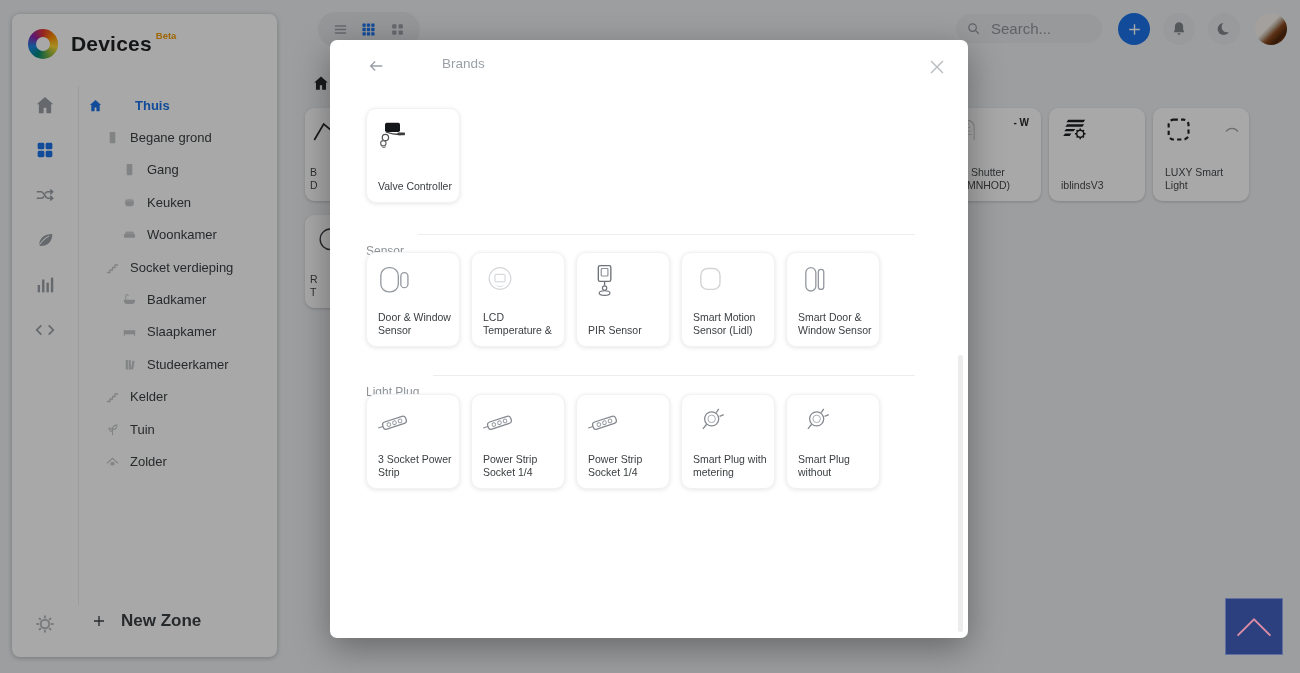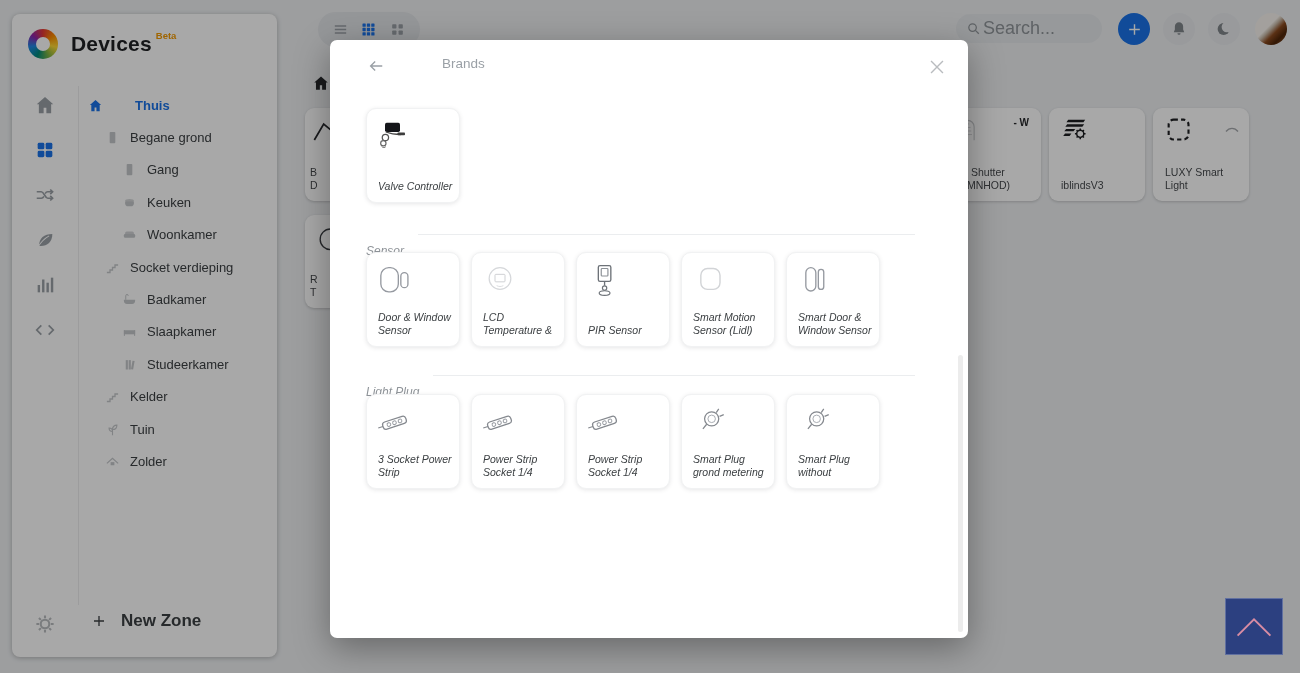--- a/index.html
+++ b/index.html
@@ -46,21 +46,21 @@
   
   .view-toggle{position:absolute;left:318px;top:12px;width:102px;height:35px;border-radius:18px;
     background:#e3e5e8;display:flex;align-items:center;justify-content:space-around;padding:0 8px;box-sizing:border-box;}
   .view-toggle .icon{width:17px;height:17px;color:#9aa0a6;cursor:pointer;}
   .view-toggle .icon.active{color:#1a73e8;}
 
   .search-pill{position:absolute;left:956px;top:14px;width:146px;height:29px;border-radius:15px;
     background:#e6e8eb;display:flex;align-items:center;padding:0 10px;box-sizing:border-box;}
   .search-pill .icon{width:15px;height:15px;color:#8f959a;flex:0 0 15px;}
   .search-pill input{border:none;outline:none;background:transparent;font-family:"Liberation Sans",sans-serif;
-    font-size:18px;color:#3c4043;width:100px;}
+    font-size:15px;color:#3c4043;margin-left:8px;width:100px;}
   .search-pill input::placeholder{color:#8f959a;}
 
   .circle-btn{position:absolute;top:13px;width:32px;height:32px;border-radius:50%;
     background:#e8eaed;display:flex;align-items:center;justify-content:center;cursor:pointer;}
   .circle-btn .icon{width:18px;height:18px;color:#80868b;}
   .circle-btn.primary{background:#1a73e8;}
   .circle-btn.primary .icon{color:#ffffff;width:17px;height:17px;}
   .avatar{position:absolute;top:13px;left:1255px;width:32px;height:32px;border-radius:50%;cursor:pointer;
     background:linear-gradient(135deg,#f7f3ee 42%,#c8b9a8 50%,#8a4a1f 62%,#4e2509 78%,#8a4a1f 95%);}
 
@@ -77,21 +77,21 @@
   
   #overlay{position:absolute;inset:0;background:rgba(0,0,0,.34);z-index:20;}
 
   .modal{position:absolute;left:330px;top:40px;width:638px;height:598px;background:#ffffff;
     border-radius:7px;box-shadow:0 10px 35px rgba(0,0,0,.35);z-index:40;}
   .modal-header{position:absolute;top:16px;left:36px;right:20px;height:34px;display:flex;align-items:flex-start;gap:48px;}
   .back-btn{width:20px;height:20px;color:#9aa0a6;cursor:pointer;}
   .modal-title{font-size:13.5px;color:#9aa0a6;margin-left:8px;}
   .close-btn{margin-left:auto;width:22px;height:22px;color:#b9bcbf;cursor:pointer;}
 
-  .modal-body{position:absolute;left:36px;top:68px;right:18px;font-style:italic;}
+  .modal-body{position:absolute;left:36px;top:68px;right:18px;}
   .section-header{display:flex;align-items:center;width:549px;height:20px;}
   .section-title{font-size:12px;color:#8f9499;white-space:nowrap;margin-top:33px;}
   .section-line{flex:1;height:1px;background:#ebedef;margin-left:14px;}
   .brand-grid{display:flex;flex-wrap:wrap;gap:10px 11px;width:520px;}
   .brand-card{position:relative;width:94px;height:95px;background:#fff;border-radius:10px;
     border:1px solid #f1f2f3;box-shadow:0 1px 4px rgba(60,64,67,.13);box-sizing:border-box;cursor:pointer;}
   .brand-card .dev-icon{position:absolute;left:8px;top:8px;width:40px;height:40px;}
   .brand-card .brand-label{position:absolute;left:11px;right:5px;bottom:8px;font-size:10.5px;line-height:1.3;color:#3c4043;}
 
   .m-sp1{height:21px;} .m-sp2{height:8px;} .m-sp3{height:18px;} .m-sp4{height:9px;}
@@ -568,21 +568,21 @@
     </div>
         <div class="brand-card">
       <span class="dev-icon icon">
             <svg viewBox="0 0 48 48">
               <circle cx="26" cy="19" r="8.5" fill="none" stroke="#84888e" stroke-width="1.5"></circle>
               <circle cx="26" cy="19" r="4.5" fill="none" stroke="#aaaeb4" stroke-width="1.2"></circle>
               <path d="m20 25.5-4.5 5.5" stroke="#84888e" stroke-width="1.5" fill="none"></path>
               <path d="M31.5 11.5 34.5 7M35.5 16l5-2" stroke="#84888e" stroke-width="1.5" fill="none"></path>
             </svg>
           </span>
-      <div class="brand-label">Smart Plug grond metering</div>
+      <div class="brand-label">Smart Plug with metering</div>
     </div>
         <div class="brand-card">
       <span class="dev-icon icon">
             <svg viewBox="0 0 48 48">
               <circle cx="26" cy="19" r="8.5" fill="none" stroke="#84888e" stroke-width="1.5"></circle>
               <circle cx="26" cy="19" r="4.5" fill="none" stroke="#aaaeb4" stroke-width="1.2"></circle>
               <path d="m20 25.5-4.5 5.5" stroke="#84888e" stroke-width="1.5" fill="none"></path>
               <path d="M31.5 11.5 34.5 7M35.5 16l5-2" stroke="#84888e" stroke-width="1.5" fill="none"></path>
             </svg>
           </span>

